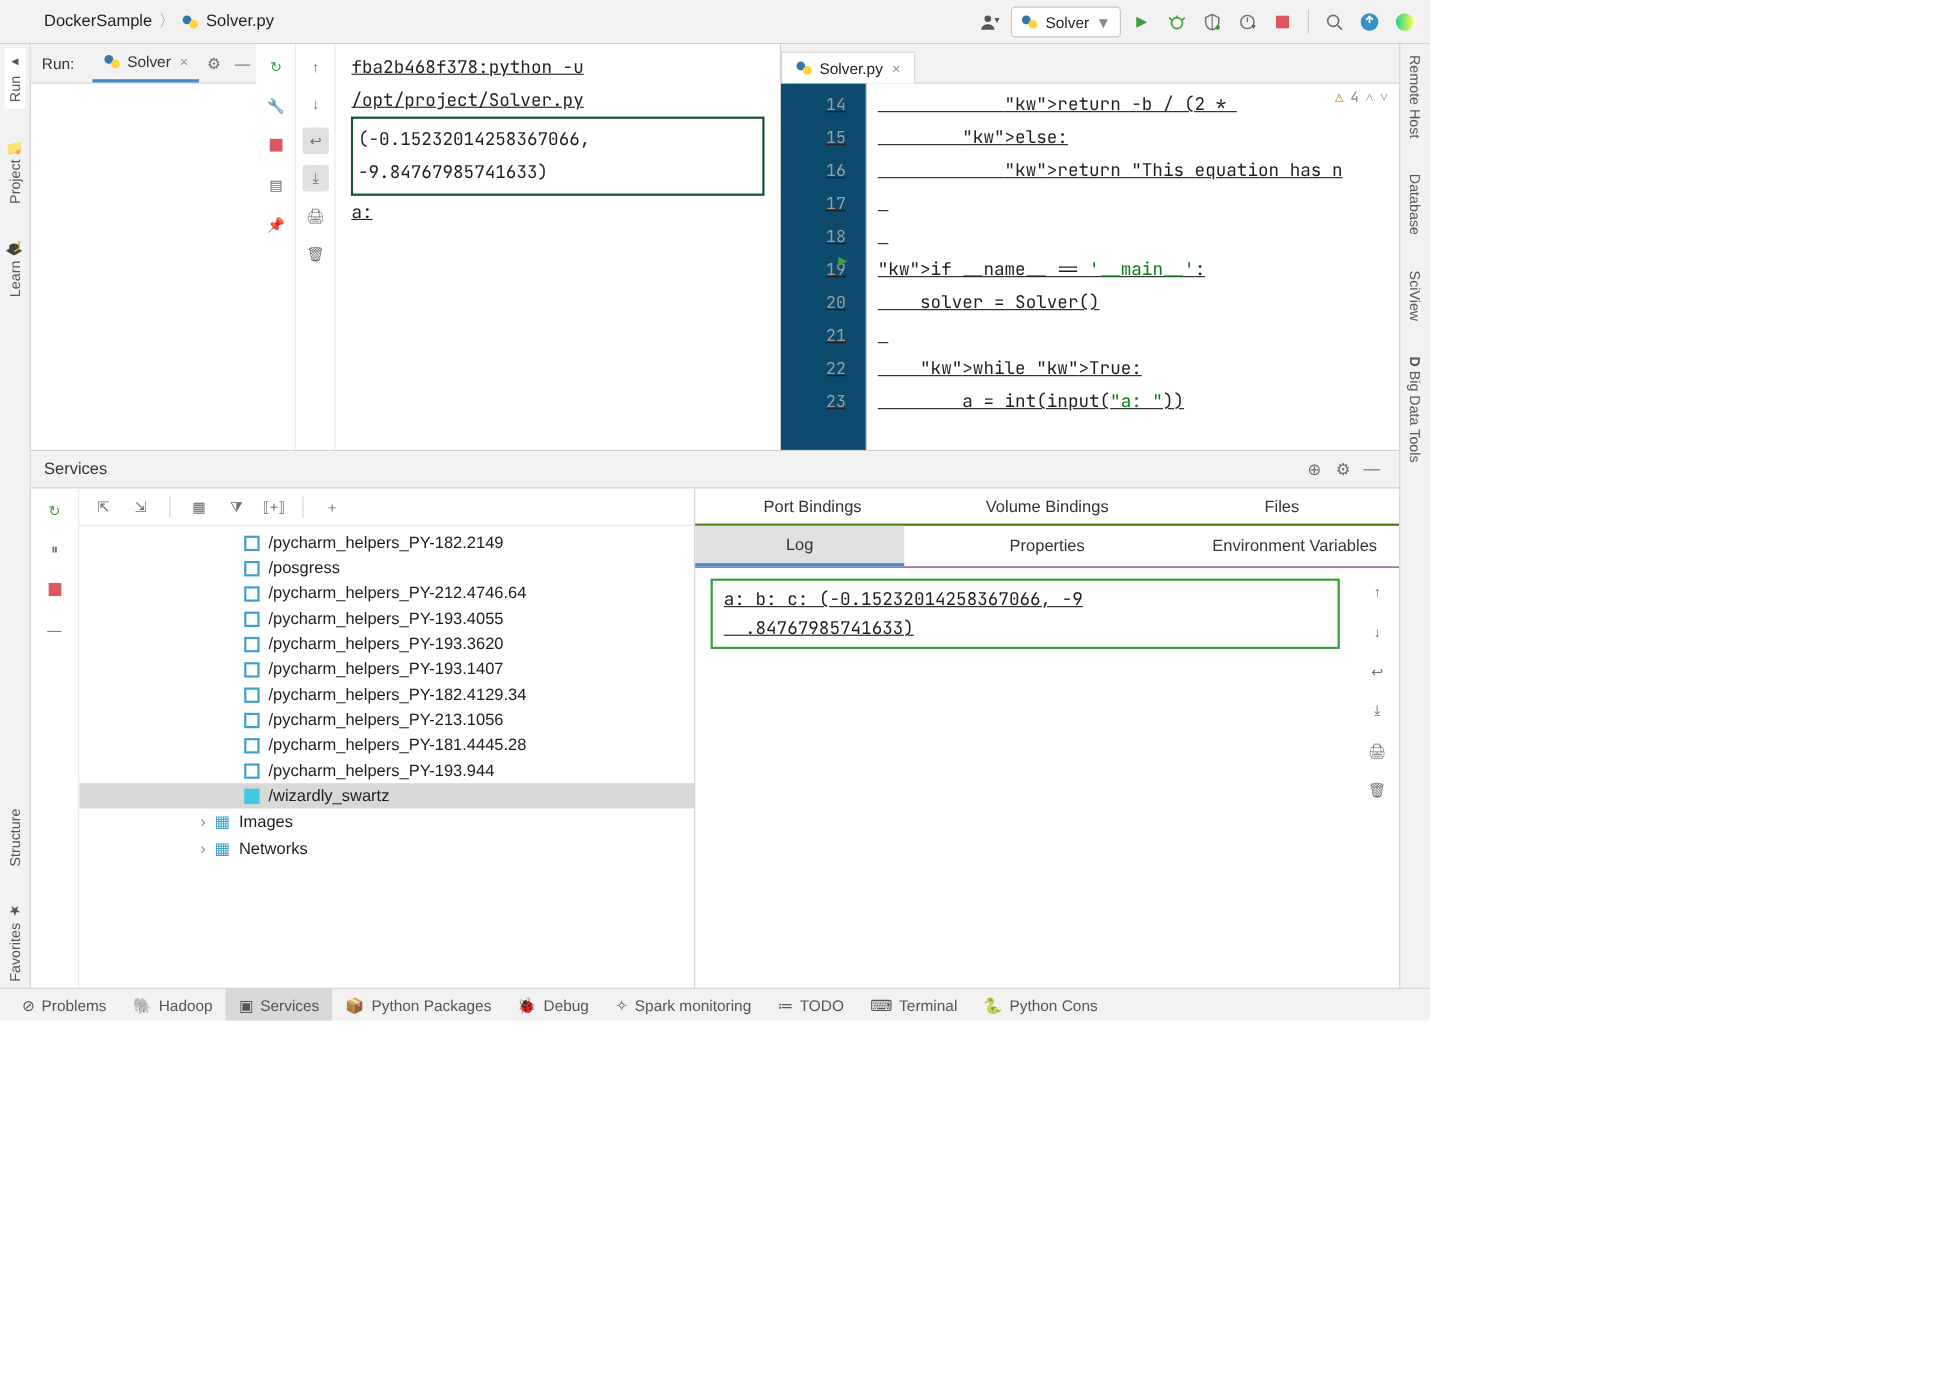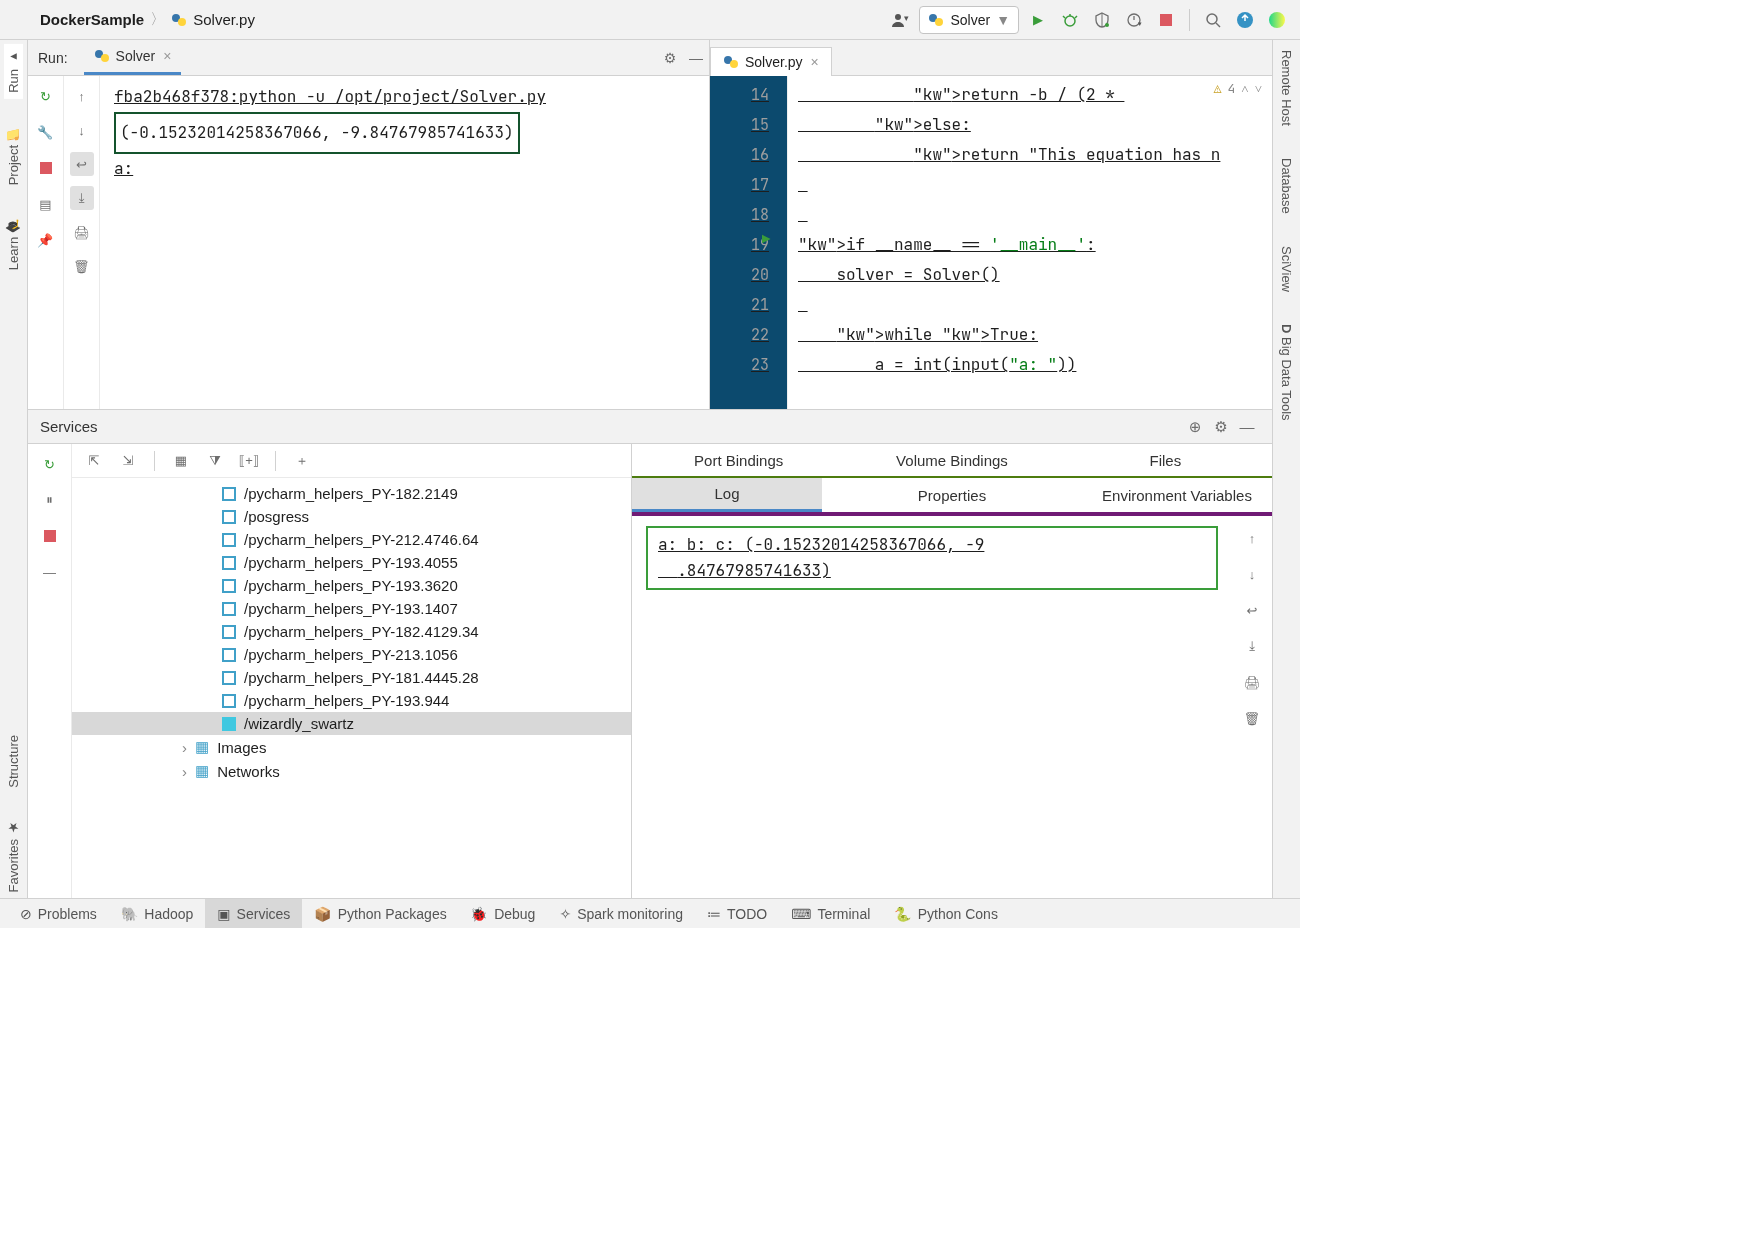--- a/index.html
+++ b/index.html
@@ -48,21 +48,21 @@
   font-size:13px; color:#555; cursor:pointer; padding:6px 2px;
   display:flex; align-items:center; gap:4px;
 }
 .left-stripe .stripe-tab { transform: rotate(180deg); }
 .stripe-tab.active { background:#fff; }
 
 .center { flex:1; display:flex; flex-direction:column; min-width:0; }
 
 
 .upper { height:370px; display:flex; min-height:0; border-bottom:1px solid #d1d1d1; }
-.run-panel { width: 682px; display:flex; flex-direction:column; border-right:1px solid #d1d1d1; }
+.run-panel { width: 682px; display:flex; flex-direction:row; border-right:1px solid #d1d1d1; }
 .run-header {
   height:36px; display:flex; align-items:center; border-bottom:1px solid #d1d1d1;
   padding-left:10px; font-size:14px; color:#333; background:#f2f2f2;
 }
 .run-header .tab {
   display:flex; align-items:center; gap:6px; padding:4px 10px;
   border-bottom:3px solid #4a88c7; margin-left:16px; height:100%;
 }
 .close-x { color:#999; cursor:pointer; font-size:14px; margin-left:2px; }
 .run-header .spacer { flex:1; }
@@ -131,21 +131,21 @@
 
 .svc-right { flex:1; display:flex; flex-direction:column; min-width:0; }
 .svc-tabs-main {
   height:34px; display:flex; border-bottom:2px solid #4d7c0f;
 }
 .svc-tabs-main .mtab {
   flex:1; display:flex; align-items:center; justify-content:center; cursor:pointer;
   font-size:15px; color:#333;
 }
 .svc-tabs-sub {
-  height:38px; display:flex; border-bottom:4px solid #701a75;gap:35px;
+  height:38px; display:flex; border-bottom:1px solid #701a75;gap:35px;
 }
 .svc-tabs-sub .stab {
   flex:1; display:flex; align-items:center; justify-content:center; cursor:pointer;
   font-size:15px; color:#333;
 }
 .svc-tabs-sub .stab.active {
   background:#e0e0e0; border-bottom:3px solid #4a88c7;
 }
 .log-row { flex:1; display:flex; min-height:0;justify-content:center; }
 .log-area {
@@ -169,21 +169,21 @@
 .bottom-bar .bitem.active { background:#d8d8d8; }
 
 
 svg { display:block; }
 </style>
 </head>
 <body>
 
 <div class="top-toolbar">
   <div class="breadcrumb">
-    <span style="font-weight:700">DockerSample</span>
+    <span style="font-weight:400">DockerSample</span>
     <span class="chev">〉</span>
     <span class="pyicon">
       <svg viewBox="0 0 16 16">
           <circle cx="5" cy="6" r="4" fill="#3776ab"></circle>
           <circle cx="11" cy="10" r="4" fill="#ffd43b"></circle>
         </svg>
     </span>
     <span>Solver.py</span>
   </div>
   <div class="spacer"></div>

